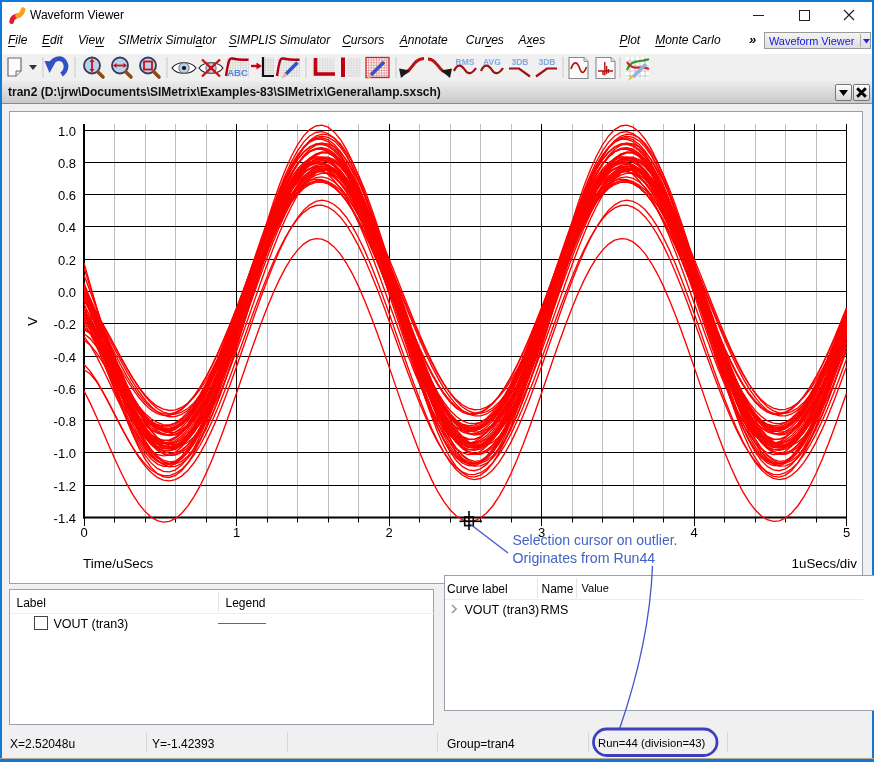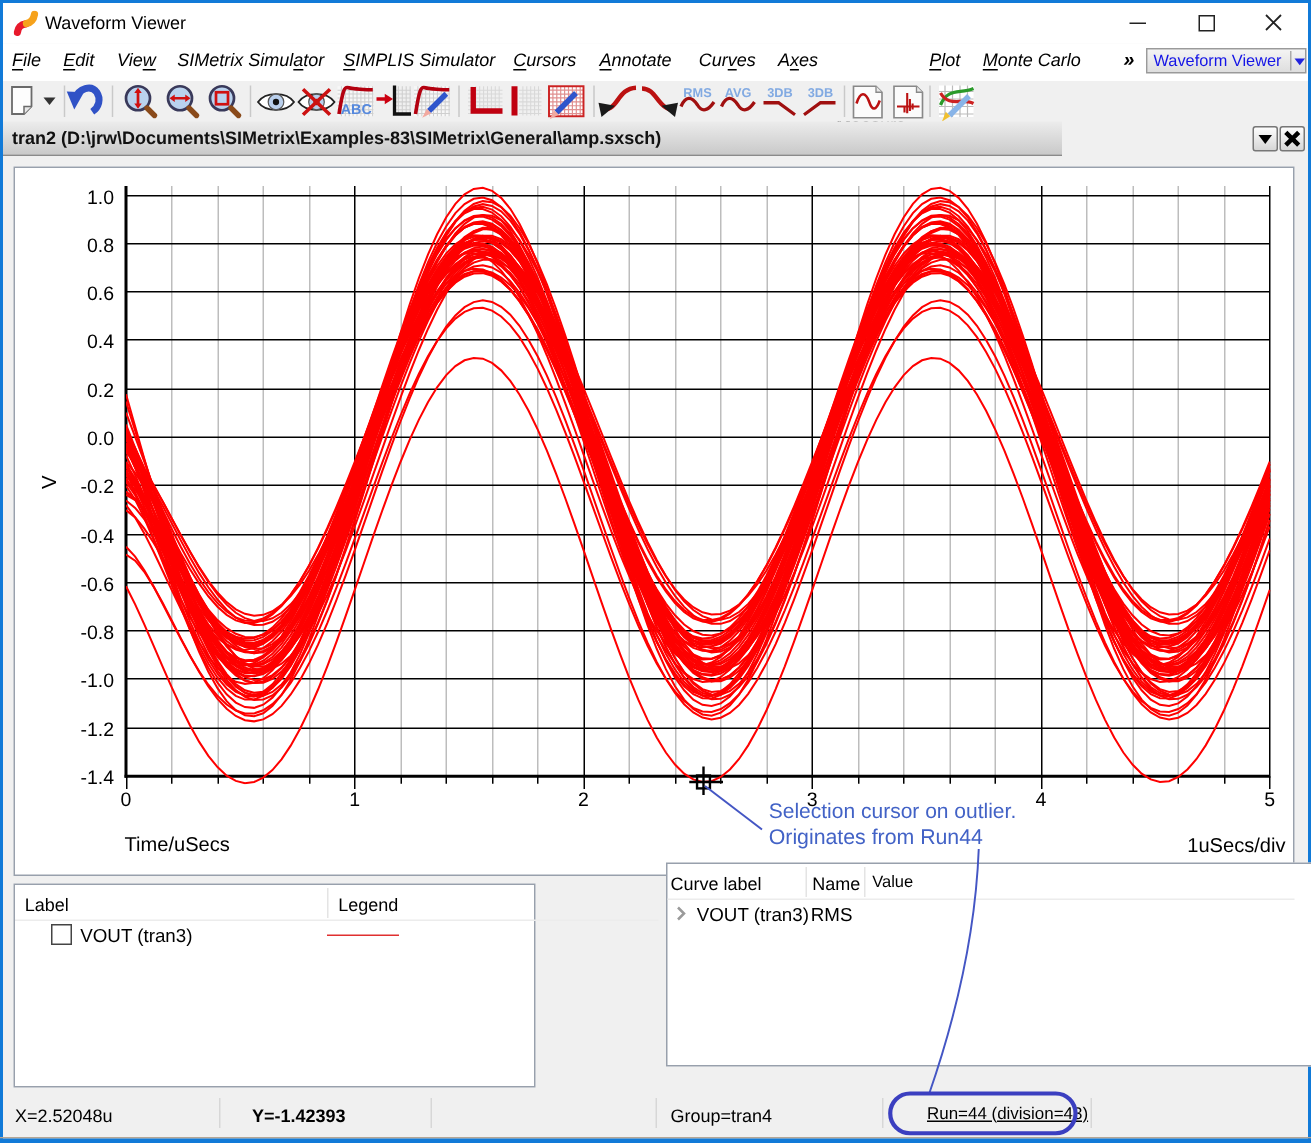--- a/index.html
+++ b/index.html
@@ -197,21 +197,21 @@
     <path d="M630,57 V78 M635,57 V78 M640,57 V78 M645,57 V78 M626,61 H649 M626,66 H649 M626,71 H649 M626,76 H649" stroke="#bbb" stroke-width="0.8"></path>
     <path d="M627,70 C632,58 640,63 649,59" fill="none" stroke="#2a9a2a" stroke-width="2.2"></path>
     <path d="M627,62 C633,72 641,65 649,69" fill="none" stroke="#cc2222" stroke-width="2.2"></path>
     <line x1="633" y1="77" x2="646" y2="64" stroke="#88b4e8" stroke-width="3.6"></line>
     <path d="M628,81 L633.5,77.5 L630.5,74.5 Z" fill="#f0c030"></path>
   </g>
 </svg>
 
 </div>
 
-<div class="abs" style="left:2px;top:81px;width:706px;height:22px;background:linear-gradient(#ececec,#c9c9c9);border-bottom:1px solid #8a8a8a;">
+<div class="abs" style="left:2px;top:81px;width:870px;height:22px;background:linear-gradient(#ececec,#c9c9c9);border-bottom:1px solid #8a8a8a;">
   <div class="abs" style="left:6px;top:4px;font-size:12px;font-weight:bold;color:#111;">tran2 (D:\jrw\Documents\SIMetrix\Examples-83\SIMetrix\General\amp.sxsch)</div>
   <div class="abs" style="left:833px;top:3px;width:15px;height:15px;background:linear-gradient(#fdfdfd,#d6d6d6);border:1px solid #777;border-radius:2px;">
     <svg width="15" height="15" viewBox="0 0 15 15">
         <path d="M3,5 L12,5 L7.5,11 Z" fill="#000"></path>
       </svg>
   </div>
   <div class="abs" style="left:851px;top:3px;width:15px;height:15px;background:linear-gradient(#fdfdfd,#d6d6d6);border:1px solid #777;border-radius:2px;">
     <svg width="15" height="15" viewBox="0 0 15 15">
       <path d="M3.2,3.2 L11.8,11.8 M11.8,3.2 L3.2,11.8" stroke="#000" stroke-width="3"></path>
     </svg>
@@ -380,21 +380,21 @@
   <g stroke="#000" stroke-width="1.6" fill="none">
     <rect x="464.7" y="517" width="8.6" height="8.6"></rect>
     <line x1="469" y1="511" x2="469" y2="530"></line>
     <line x1="459.5" y1="521.3" x2="482" y2="521.3"></line>
   </g>
 
   <text x="512.5" y="545" font-size="14" fill="#4262c6">Selection cursor on outlier.</text>
   <text x="512.5" y="562.5" font-size="14.2" fill="#4262c6">Originates from Run44</text>
 </svg>
 
-<div class="abs" style="left:9px;top:589px;width:348px;height:136px;background:#fff;border:1px solid #98a0ac;box-sizing:border-box;">
+<div class="abs" style="left:9px;top:589px;width:425px;height:136px;background:#fff;border:1px solid #98a0ac;box-sizing:border-box;">
   <div class="abs" style="left:6.5px;top:5.5px;font-size:12px;">Label</div>
   <div class="abs" style="left:215.5px;top:5.5px;font-size:12px;">Legend</div>
   <div class="abs" style="left:208px;top:2px;width:1px;height:20px;background:#e4e4e4;"></div>
   <div class="abs" style="left:0;top:23px;width:429px;height:1px;background:#ececec;"></div>
   <div class="abs" style="left:23.5px;top:25.5px;width:12px;height:12px;border:1px solid #444;background:#fff;"></div>
   <div class="abs" style="left:43.5px;top:26.5px;font-size:12.5px;">VOUT (tran3)</div>
   <div class="abs" style="left:208px;top:32.5px;width:48px;height:1.5px;background:#e03030;"></div>
 </div>
 
 <div class="abs" style="left:444px;top:575px;width:500px;height:136px;background:#fff;border:1px solid #98a0ac;box-sizing:border-box;">
@@ -407,26 +407,26 @@
   <svg class="abs" style="left:4px;top:28px;" width="10" height="10" viewBox="0 0 10 10">
     <path d="M3,1 L7,5 L3,9" fill="none" stroke="#9a9a9a" stroke-width="1.7"></path>
   </svg>
   <div class="abs" style="left:19.5px;top:26.5px;font-size:12.5px;">VOUT (tran3)</div>
   <div class="abs" style="left:95.5px;top:26.5px;font-size:12.5px;">RMS</div>
 </div>
 
 <div class="abs" style="left:2px;top:727px;width:870px;height:31px;background:#f0f0f0;">
   <div class="abs" style="left:8px;top:9.5px;font-size:12px;">X=2.52048u</div>
   <div class="abs" style="left:144px;top:5px;width:1px;height:20px;background:#d7d7d7;"></div>
-  <div class="abs" style="left:166px;top:9.5px;font-size:12px;font-weight:bold;">Y=-1.42393</div>
+  <div class="abs" style="left:150px;top:9.5px;font-size:12px;">Y=-1.42393</div>
   <div class="abs" style="left:285px;top:5px;width:1px;height:20px;background:#d7d7d7;"></div>
   <div class="abs" style="left:435px;top:5px;width:1px;height:20px;background:#d7d7d7;"></div>
   <div class="abs" style="left:445px;top:9.5px;font-size:12px;">Group=tran4</div>
   <div class="abs" style="left:586px;top:5px;width:1px;height:20px;background:#d7d7d7;"></div>
-  <div class="abs" style="left:616px;top:9.5px;font-size:11.3px;text-decoration:underline;">Run=44 (division=43)</div>
+  <div class="abs" style="left:596px;top:9.5px;font-size:11.3px;">Run=44 (division=43)</div>
   <div class="abs" style="left:724.5px;top:5px;width:1px;height:20px;background:#d7d7d7;"></div>
 </div>
 
 <svg class="abs" style="left:0;top:0;pointer-events:none;" width="874" height="762" viewBox="0 0 874 762">
   <line x1="470" y1="524" x2="508" y2="553" stroke="#4456c4" stroke-width="1.3"></line>
   <path d="M652.5,566 C650,630 633,690 619.5,729" fill="none" stroke="#4456c4" stroke-width="1.3"></path>
   <rect x="593.5" y="729" width="123.5" height="26.5" rx="13.2" ry="13.2" fill="none" stroke="#3b3fc0" stroke-width="2.8"></rect>
 </svg>
 
 </body></html>

